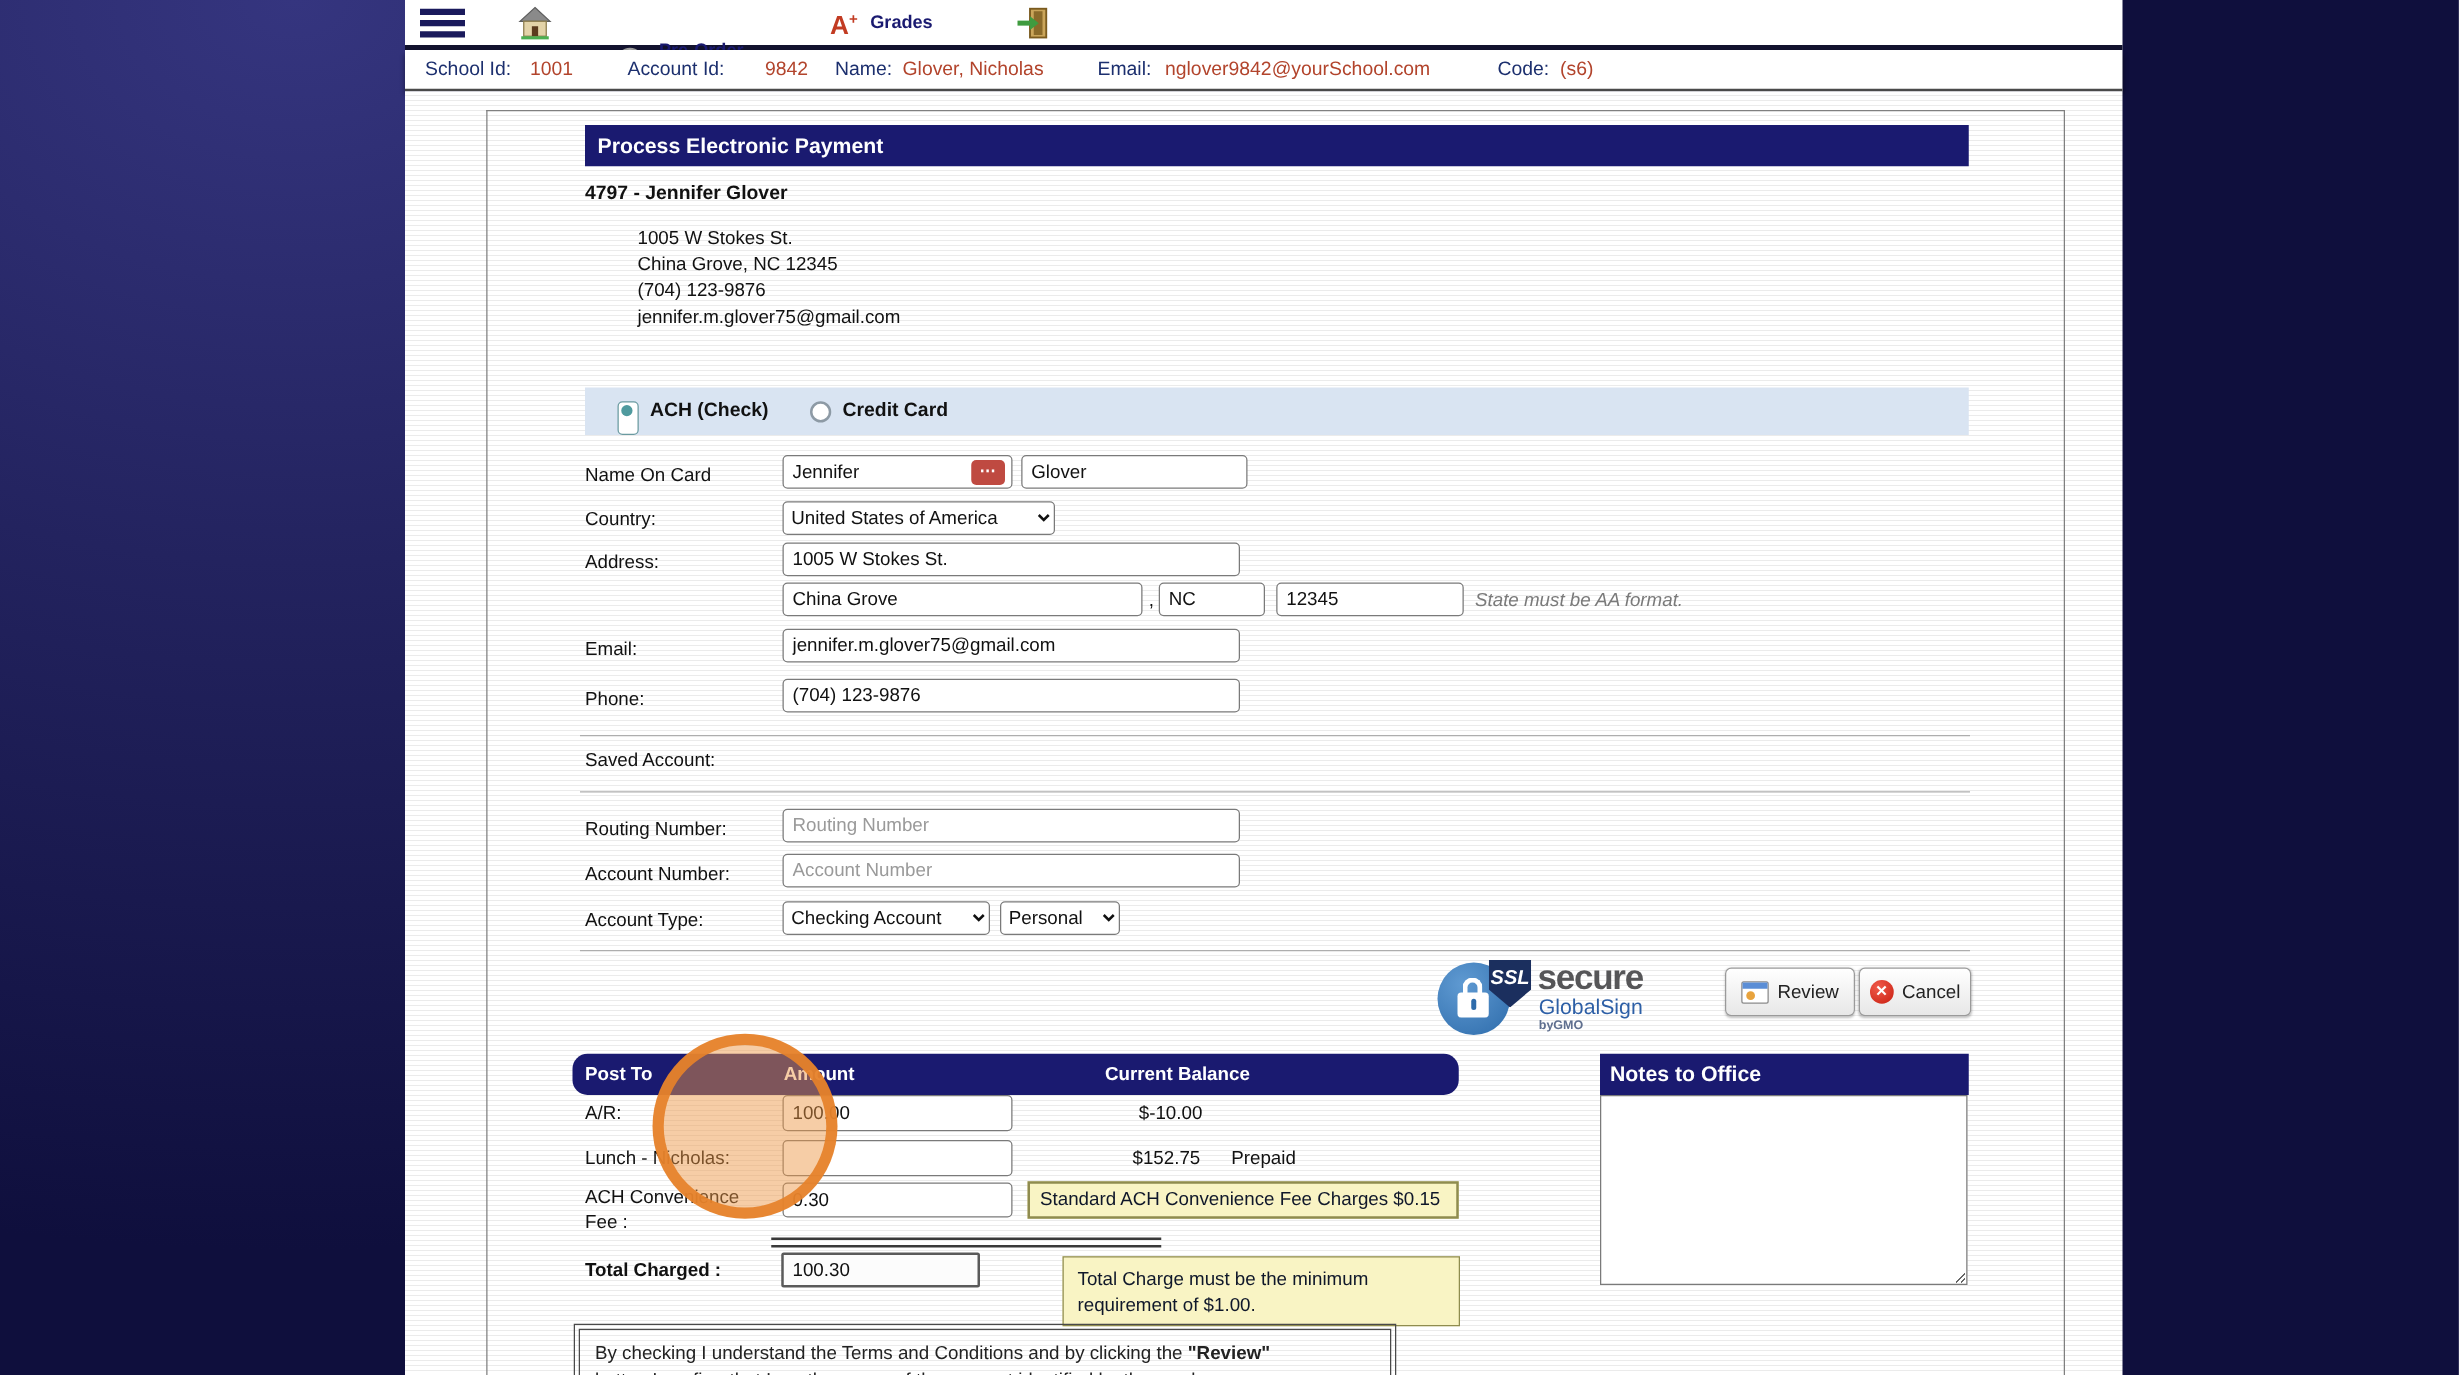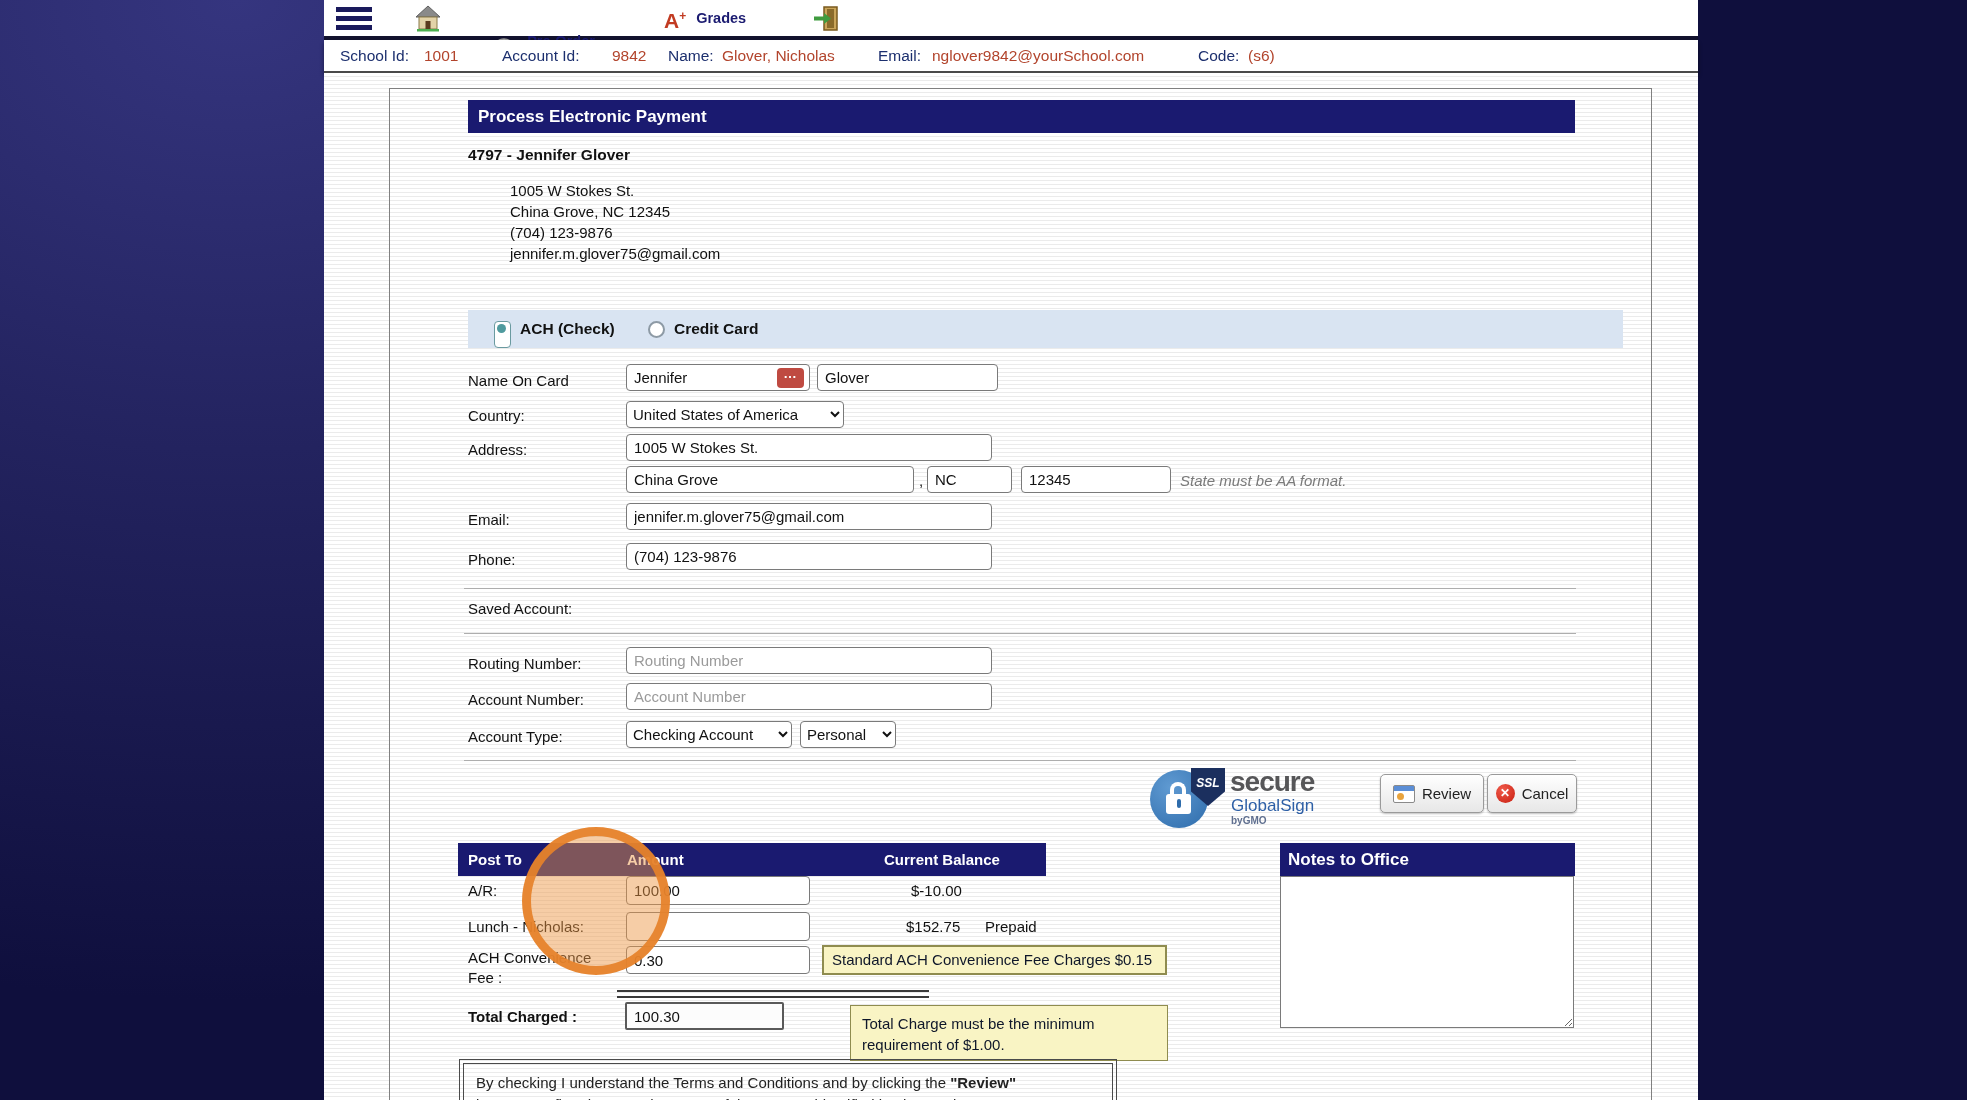--- a/index.html
+++ b/index.html
@@ -28,21 +28,21 @@
   .content-bg{position:absolute;left:324px;top:73px;width:1374px;height:1027px;
       background:repeating-linear-gradient(to bottom,#ffffff 0px,#ffffff 3px,#ebebeb 3px,#ebebeb 4px);}
   .panel{position:absolute;left:389px;top:88px;width:1261px;height:1012px;border:1px solid #808080;border-bottom:none;background:transparent;}
 
   .hdrbar{position:absolute;background:#1a1a70;color:#ffffff;font-weight:bold;font-size:17px;line-height:33px;
           padding-left:10px;box-sizing:border-box;height:33px;}
   .txt{position:absolute;font-size:15px;color:#111111;white-space:nowrap;}
   .bold{font-weight:bold;}
   .addr-line{font-size:15px;color:#111;line-height:21px;}
 
-  .method-band{position:absolute;left:468px;top:310px;width:1107px;height:38px;background:#d9e4f2;padding-left:48px;}
+  .method-band{position:absolute;left:468px;top:310px;width:1107px;height:38px;background:#d9e4f2;}
   .radio{position:absolute;width:17px;height:17px;border-radius:50%;background:#fff;border:2px solid #8d9aa5;box-sizing:border-box;cursor:pointer;}
   .radio.sel{border-color:#6a9aa0;}
   .radio.sel::after{content:"";position:absolute;left:2px;top:2px;width:9px;height:9px;border-radius:50%;background:#4f9a9e;}
   .method-label{position:absolute;top:0;line-height:38px;font-weight:bold;font-size:15.5px;color:#111;}
 
   .inp{position:absolute;height:27px;border:1px solid #7a7a7a;border-radius:4px;font-size:15px;padding:0 7px;
        box-sizing:border-box;background:#fff;color:#111;font-family:"Liberation Sans",sans-serif;}
   .inp::placeholder{color:#9a9a9a;}
   .sel{position:absolute;height:27px;border:1px solid #7a7a7a;border-radius:4px;font-size:15px;
        box-sizing:border-box;background:#fff;color:#111;font-family:"Liberation Sans",sans-serif;padding:0 2px;}
@@ -65,21 +65,21 @@
 
   
   .badge{position:absolute;left:1150px;top:768px;width:200px;height:70px;}
   .badge-circle{position:absolute;left:0;top:2px;width:58px;height:58px;border-radius:50%;
       background:radial-gradient(circle at 35% 30%, #5f9ad2, #2e6cab);}
   .lock-shackle{position:absolute;left:20px;top:12px;width:16px;height:14px;border:4px solid #fff;border-bottom:none;
       border-radius:8px 8px 0 0;box-sizing:border-box;}
   .lock-body{position:absolute;left:16px;top:24px;width:25px;height:20px;background:#fff;border-radius:3px;}
   .lock-key{position:absolute;left:27px;top:29px;width:4px;height:9px;background:#2e6cab;border-radius:2px;}
   .badge-shield{position:absolute;left:41px;top:0;width:34px;height:38px;background:#1b2f5e;
-      clip-path:polygon(0 0,100% 0,100% 62%,50% 100%,0 62%);color:#fff;font-size:12px;font-weight:bold;
+      clip-path:polygon(0 0,100% 0,100% 62%,50% 100%,0 62%);color:#fff;font-size:16px;font-weight:bold;
       font-style:italic;text-align:center;line-height:30px;}
   .badge-secure{position:absolute;left:80px;top:0;font-size:28px;font-weight:bold;color:#565658;letter-spacing:-1px;line-height:28px;}
   .badge-brand{position:absolute;left:81px;top:29px;font-size:17px;font-weight:normal;color:#2d5fa6;line-height:17px;}
   .badge-by{position:absolute;left:81px;top:47px;font-size:10px;font-weight:bold;color:#5f6f8f;}
 
   
   .thead-cell{position:absolute;top:0;line-height:33px;color:#fff;font-weight:bold;font-size:15px;white-space:nowrap;}
   .note-box{position:absolute;background:#f9f4c4;border:2px solid #8f8c4f;box-sizing:border-box;font-size:15px;color:#0f172a;}
   .dbl-line{position:absolute;left:617px;top:990px;width:312px;height:4px;border-top:2px solid #3a3a3a;border-bottom:2px solid #3a3a3a;box-sizing:content-box;}
   .total-inp{border:2px solid #5a5a5a;background:#fcfcfc;border-radius:2px;}
@@ -239,21 +239,21 @@
 
   <div class="btn" style="left:1380px;top:774px;width:104px;">
     <span class="review-glyph"></span>
     <span>Review</span>
   </div>
   <div class="btn" style="left:1487px;top:774px;width:90px;">
     <span class="cancel-glyph">✕</span>
     <span>Cancel</span>
   </div>
 
-  <div class="hdrbar" style="left:458px;top:843px;width:588px;padding-left:0;">
+  <div class="hdrbar" style="left:458px;top:843px;width:709px;padding-left:0;border-radius:12px;">
     <span class="thead-cell" style="left:10px;">Post To</span>
     <span class="thead-cell" style="left:169px;">Amount</span>
     <span class="thead-cell" style="left:426px;">Current Balance</span>
   </div>
 
   <div class="txt" style="left:468px;top:882px;">A/R:</div>
   <input class="inp" style="left: 626px; top: 876px; width: 184px; height: 29px;" value="100.00">
   <div class="txt" style="left:911px;top:882px;">$-10.00</div>
 
   <div class="txt" style="left:468px;top:918px;">Lunch - Nicholas:</div>

